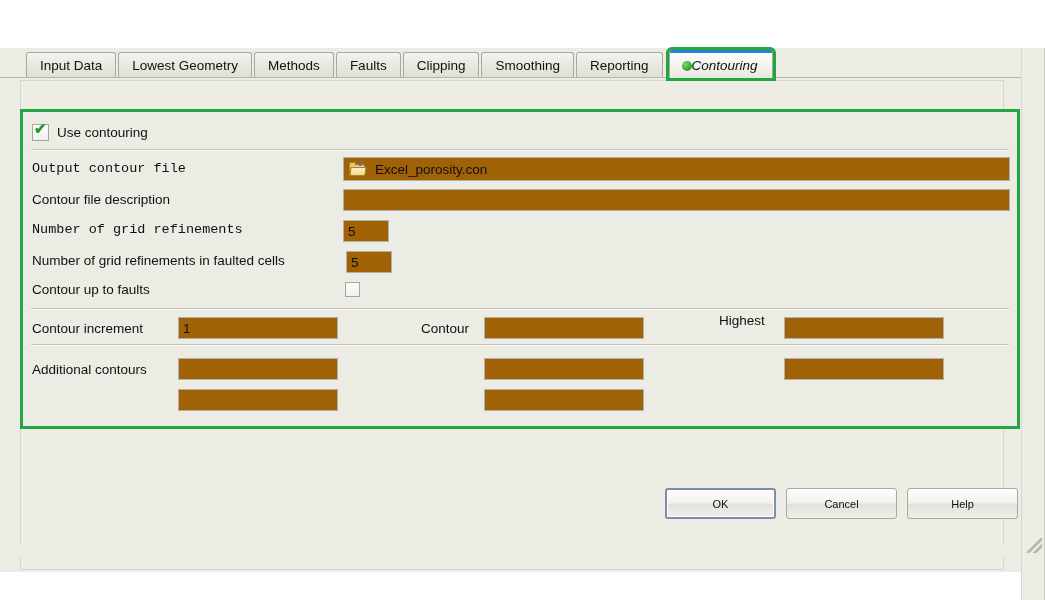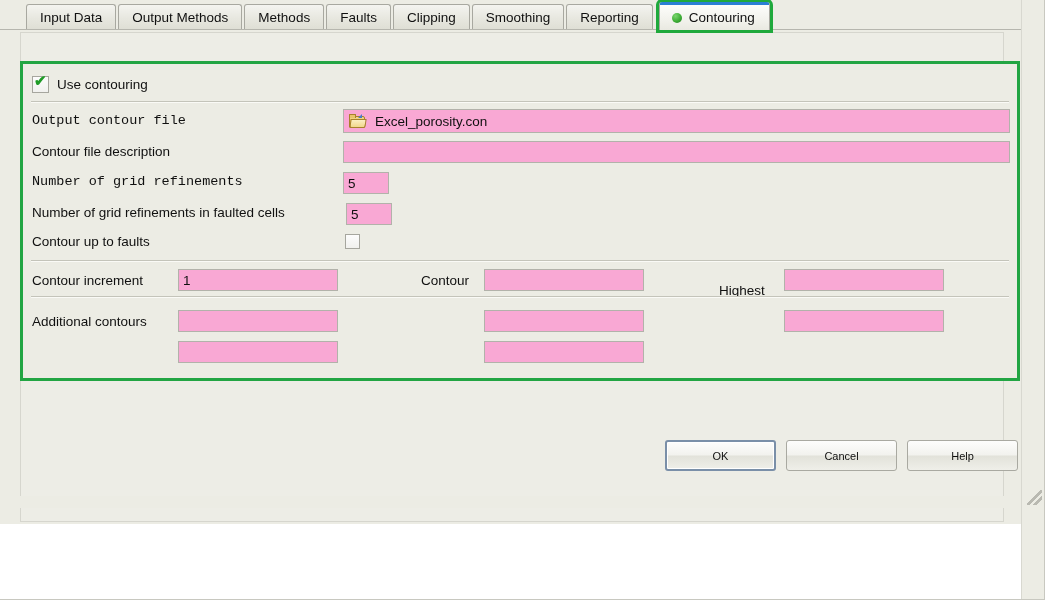--- a/index.html
+++ b/index.html
@@ -15,20 +15,21 @@
     color: #1a1a1a;
     overflow: hidden;
   }
 
   .app-window {
     position: relative;
     width: 1045px;
     height: 508px;
     background: #ECECE4;
     box-sizing: border-box;
+    margin-top: 48px;
   }
 
   
   .tab-strip {
     position: absolute;
     left: 0;
     top: 0;
     width: 1022px;
     height: 30px;
     background: #ECECE4;
@@ -58,22 +59,22 @@
     line-height: 27px;
     background: linear-gradient(to bottom, #FDFDFB 0%, #F2F2EC 60%, #E9E9E1 100%);
     border-top: 3px solid #2B7FD4;
     outline: 3px solid #1FA93C;
     outline-offset: 0px;
     margin-left: 4px;
     margin-right: 5px;
     z-index: 5;
     display: flex;
     align-items: center;
-    gap: 7px;
     padding: 0 14px 0 12px;
+    font-style: italic;
   }
   .tab-dot {
     width: 10px;
     height: 10px;
     border-radius: 50%;
     background: radial-gradient(circle at 35% 30%, #7BD66F 0%, #3FAE36 55%, #1C7F22 100%);
     flex: 0 0 auto;
     display: block;
   }
   .tab-active-label { line-height: normal; }
@@ -155,21 +156,21 @@
     font-weight: bold;
   }
   .chk-lg {
     width: 17px;
     height: 17px;
   }
 
   
   .field {
     position: absolute;
-    background: #f9a8d4;
+    background: #a16207;
     border: 1px solid #B2B2AA;
     box-sizing: border-box;
     height: 22px;
     font-size: 13.5px;
     color: #101010;
     display: flex;
     align-items: center;
     padding-left: 4px;
     cursor: text;
     overflow: hidden;
@@ -293,21 +294,21 @@
     background: #ECECE4;
   }
 </style>
 </head>
 <body>
 
 <div class="app-window">
 
   <div class="tab-strip">
     <div class="tab"><span>Input Data</span></div>
-    <div class="tab"><span>Output Methods</span></div>
+    <div class="tab"><span>Lowest Geometry</span></div>
     <div class="tab"><span>Methods</span></div>
     <div class="tab"><span>Faults</span></div>
     <div class="tab"><span>Clipping</span></div>
     <div class="tab"><span>Smoothing</span></div>
     <div class="tab"><span>Reporting</span></div>
     <div class="tab tab-active">
       <span class="tab-dot"></span>
       <span class="tab-active-label">Contouring</span>
     </div>
   </div>
@@ -349,21 +350,21 @@
         <div class="chk" style="left:322px; top:170px;"></div>
 
         <div class="sep" style="top:196px;"></div>
 
         <div class="label" style="left:9px; top:209px;">Contour increment</div>
         <div class="field" style="left:155px; top:205px; width:160px;">1</div>
 
         <div class="label" style="left:398px; top:209px;">Contour</div>
         <div class="field" style="left:461px; top:205px; width:160px;"></div>
 
-        <div class="label" style="left:696px; top:219px;">Highest</div>
+        <div class="label" style="left:696px; top:201px;">Highest</div>
         <div class="field" style="left:761px; top:205px; width:160px;"></div>
 
         <div class="sep" style="top:232px;"></div>
 
         <div class="label" style="left:9px; top:250px;">Additional contours</div>
         <div class="field" style="left:155px; top:246px; width:160px;"></div>
         <div class="field" style="left:461px; top:246px; width:160px;"></div>
         <div class="field" style="left:761px; top:246px; width:160px;"></div>
         <div class="field" style="left:155px; top:277px; width:160px;"></div>
         <div class="field" style="left:461px; top:277px; width:160px;"></div>

